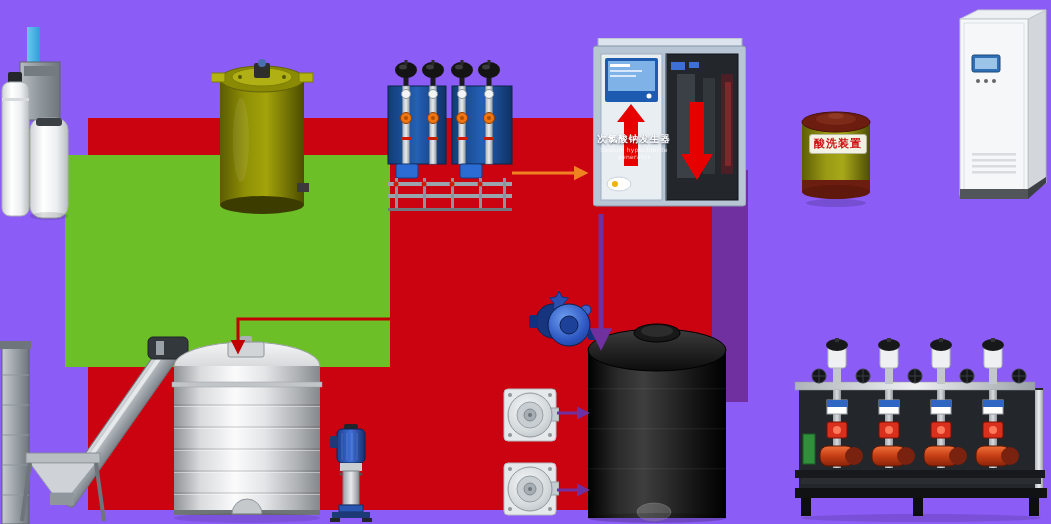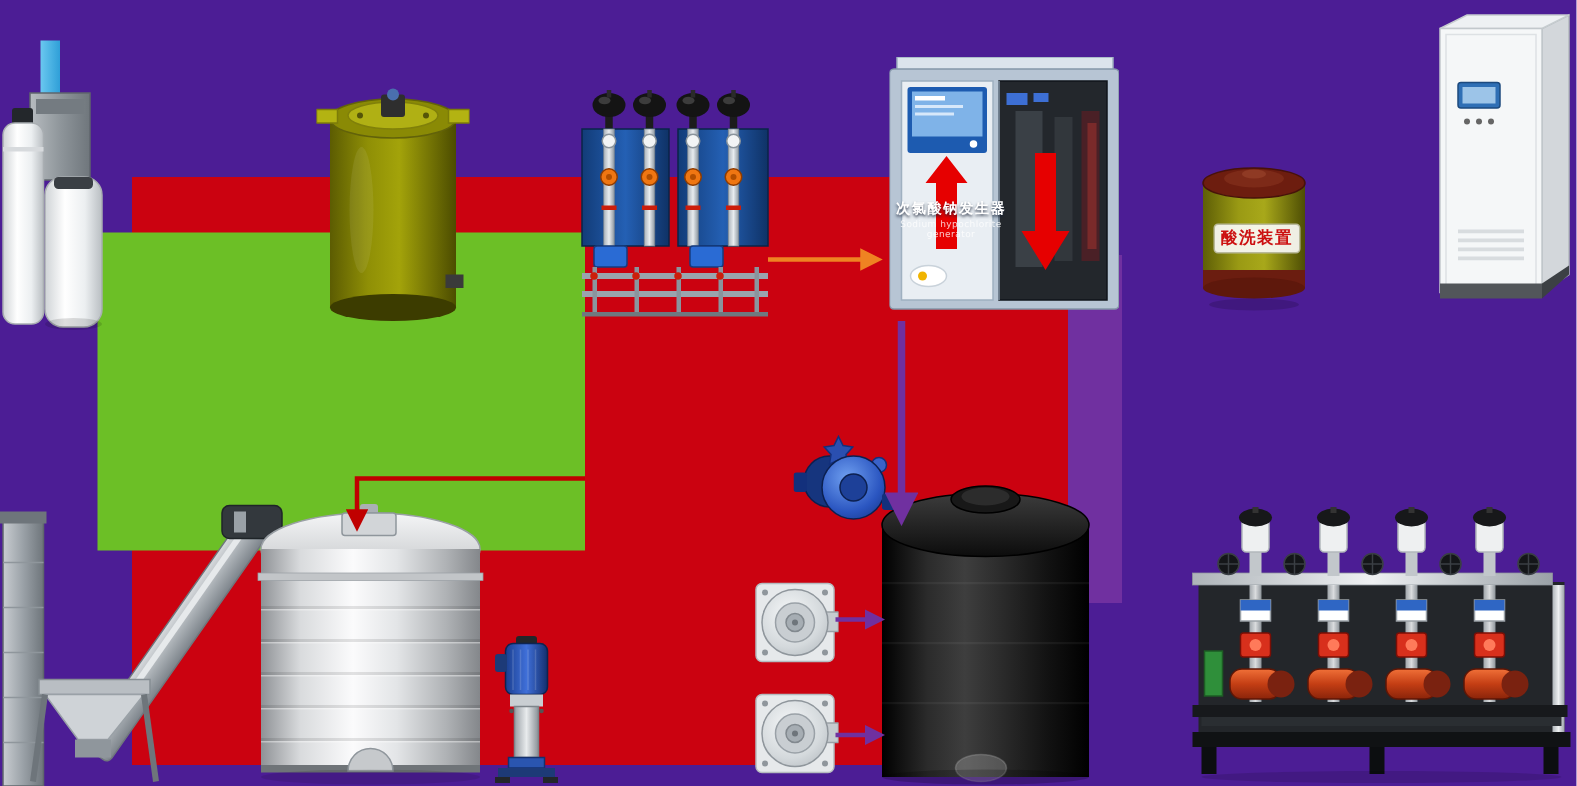--- a/index.html
+++ b/index.html
@@ -1,29 +1,29 @@
 <!DOCTYPE html>
 <html><head>
 <meta charset="utf-8">
 <style>
   html,body{margin:0;padding:0;background:#fff;}
   body{font-family:"DejaVu Sans","Liberation Sans",sans-serif;}
-  #stage{position:relative;width:1051px;height:524px;background:#4c1d95;overflow:hidden;}
+  #stage{position:relative;width:1051px;height:524px;background:#8b5cf6;overflow:hidden;}
   .abs{position:absolute;}
   .abs svg{display:block;width:100%;height:100%;}
   .bg-red{left:88px;top:118px;width:632px;height:392px;background:#cb0210;}
   .bg-green{left:65px;top:155px;width:325px;height:212px;background:#6cbf26;}
   .bg-purple{left:712px;top:170px;width:36px;height:232px;background:#7030a0;}
   .blue-bar{left:27px;top:27px;width:13px;height:48px;background:linear-gradient(90deg,#6ac8f0,#2f9fd8);}
   #arrow-layer{left:0;top:0;width:1051px;height:524px;pointer-events:none;}
   .gen-title{left:594px;top:133px;width:80px;text-align:center;color:#ffffff;
     font-size:9.5px;font-weight:bold;letter-spacing:1px;text-shadow:0 1px 2px rgba(20,30,50,.8);}
   .gen-sub{left:592px;top:146px;width:84px;text-align:center;color:rgba(255,255,255,.78);
     font-size:6px;letter-spacing:.3px;}
-  .acid-plate{left:809px;top:149px;width:56px;height:18px;background:rgba(250,250,245,.93);
+  .acid-plate{left:809px;top:134px;width:56px;height:18px;background:rgba(250,250,245,.93);
     border:1px solid #b9b99a;border-radius:3px;line-height:18px;text-align:center;
     color:#cc1111;font-size:11px;font-weight:bold;letter-spacing:1px;}
 </style>
 </head>
 <body>
 
 <div id="stage">
 
   <div class="abs bg-red"></div>
   <div class="abs bg-green"></div>

